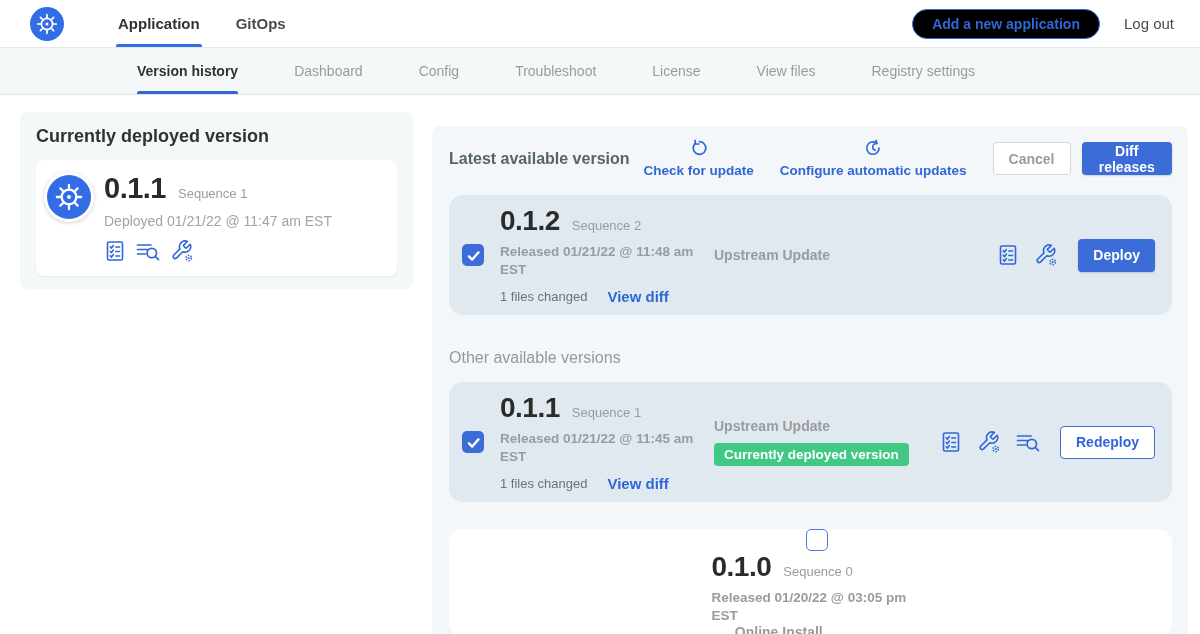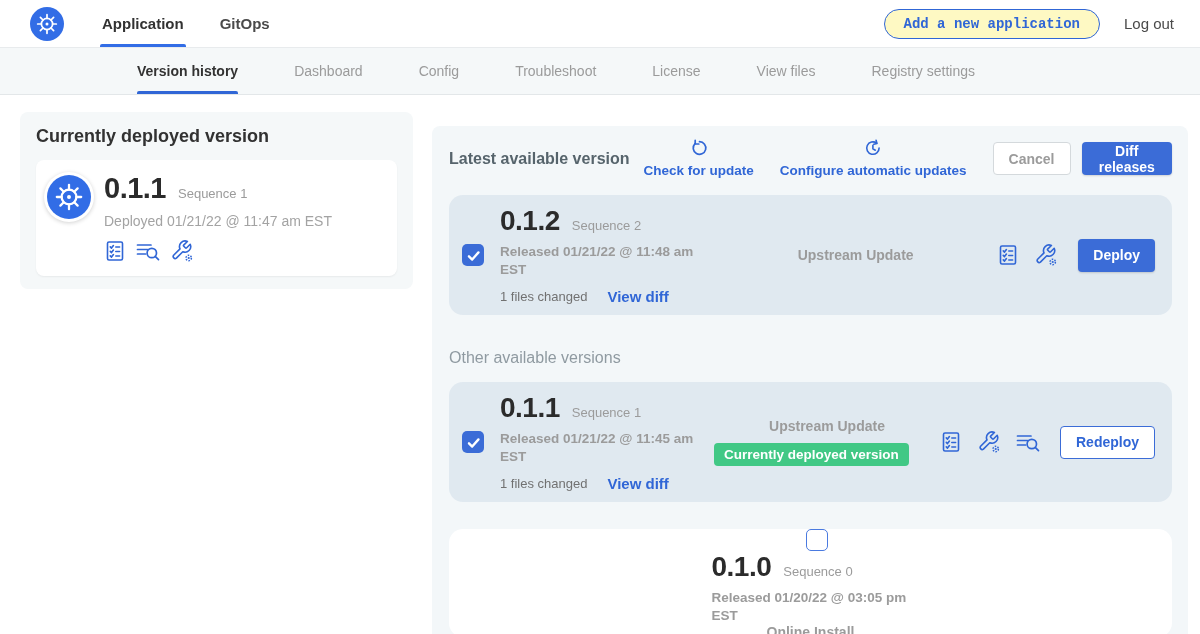--- a/index.html
+++ b/index.html
@@ -1,34 +1,34 @@
 <!DOCTYPE html>
 <html><head>
 <meta charset="utf-8">
 <style>
   * { margin:0; padding:0; box-sizing:border-box; }
   html,body { width:1200px; height:634px; overflow:hidden; background:#fff;
     font-family:"Liberation Sans", sans-serif; color:#323232; }
 
   
   .topnav { height:48px; background:#fff; border-bottom:1px solid #e8ebed;
-    display:flex; align-items:stretch; }
+    display:flex; align-items:stretch;gap:16px; }
   .logo-wrap { display:flex; align-items:center; margin-left:30px; }
   .logo-circle { width:34px; height:34px; border-radius:50%; background:#326de6;
     display:flex; align-items:center; justify-content:center; }
   .topnav-tabs { display:flex; margin-left:36px; }
   .topnav-tab { display:flex; align-items:center; padding:0 2px; margin-right:32px;
     font-size:15px; font-weight:bold; color:#4a4a4a; position:relative; cursor:pointer; }
   .topnav-tab.active { color:#323232; }
   .topnav-tab.active::after { content:""; position:absolute; left:0; right:0; bottom:0;
     height:3px; background:#326de6; border-radius:2px 2px 0 0; }
   .topnav-right { margin-left:auto; display:flex; align-items:center; margin-right:26px; }
-  .pill-btn { border:1.5px solid #3066d6; color:#3066d6; background:#fef9c3; font-weight:bold;
+  .pill-btn { border:1.5px solid #3066d6; color:#3066d6; background:#000000; font-weight:bold;
     font-size:14px; border-radius:17px; padding:6px 19px; cursor:pointer;
-    font-family:Liberation Mono, monospace; }
+    font-family:Liberation Sans, sans-serif; }
   .logout { margin-left:24px; font-size:15px; color:#4a4a4a; cursor:pointer; }
 
   
   .subnav { height:47px; background:#f5f8f9; border-bottom:1px solid #e3e7e9;
     display:flex; align-items:stretch; padding-left:137px; }
   .subnav-tab { display:flex; align-items:center; margin-right:56px; font-size:14px;
     color:#9b9b9b; position:relative; cursor:pointer; white-space:nowrap; }
   .subnav-tab.active { color:#323232; font-weight:bold; }
   .subnav-tab.active::after { content:""; position:absolute; left:0; right:0; bottom:0;
     height:3px; background:#3066d6; border-radius:2px 2px 0 0; }
@@ -85,21 +85,21 @@
 
   .ver-col { margin-left:16px; width:214px; flex:none; }
   .ver-med { font-size:28px; font-weight:bold; color:#2b2b2b; letter-spacing:-0.5px; }
   .released { margin-top:6px; font-size:13.5px; font-weight:bold; color:#9b9b9b;
     line-height:1.3; width:200px; }
   .files-line { margin-top:9px; display:flex; align-items:center; }
   .files-changed { font-size:13px; color:#717171; }
   .view-diff { font-size:15px; font-weight:bold; color:#3066d6; margin-left:20px;
     cursor:pointer; }
 
-  .mid-col { flex:1; display:flex; flex-direction:column; gap:9px;text-align:center; }
+  .mid-col { flex:1; display:flex; flex-direction:column; gap:9px; }
   .source-label { font-size:14px; font-weight:bold; color:#9b9b9b; }
   .badge { display:inline-block; width:fit-content; font-size:13.5px; font-weight:bold;
     color:#fff; border-radius:4px; padding:4px 10px; }
   .badge-green { background:#41c885; }
   .badge-gray { background:#b7c3c9; }
 
   .actions-col { display:flex; align-items:center; gap:15px; margin-right:17px; }
   .actions-col .btn { margin-left:5px; }
 </style>
 </head>

